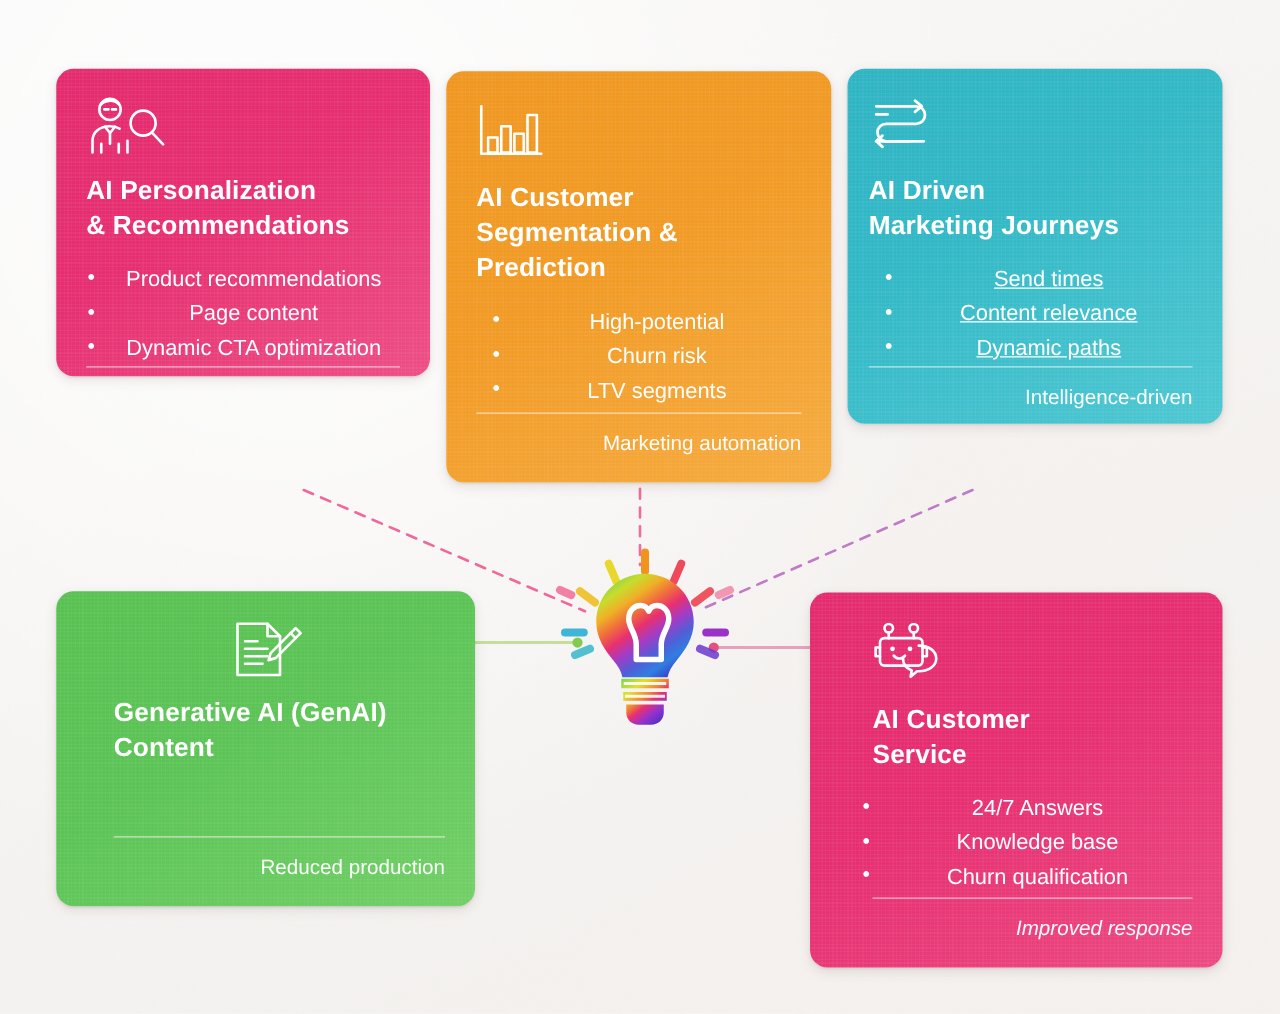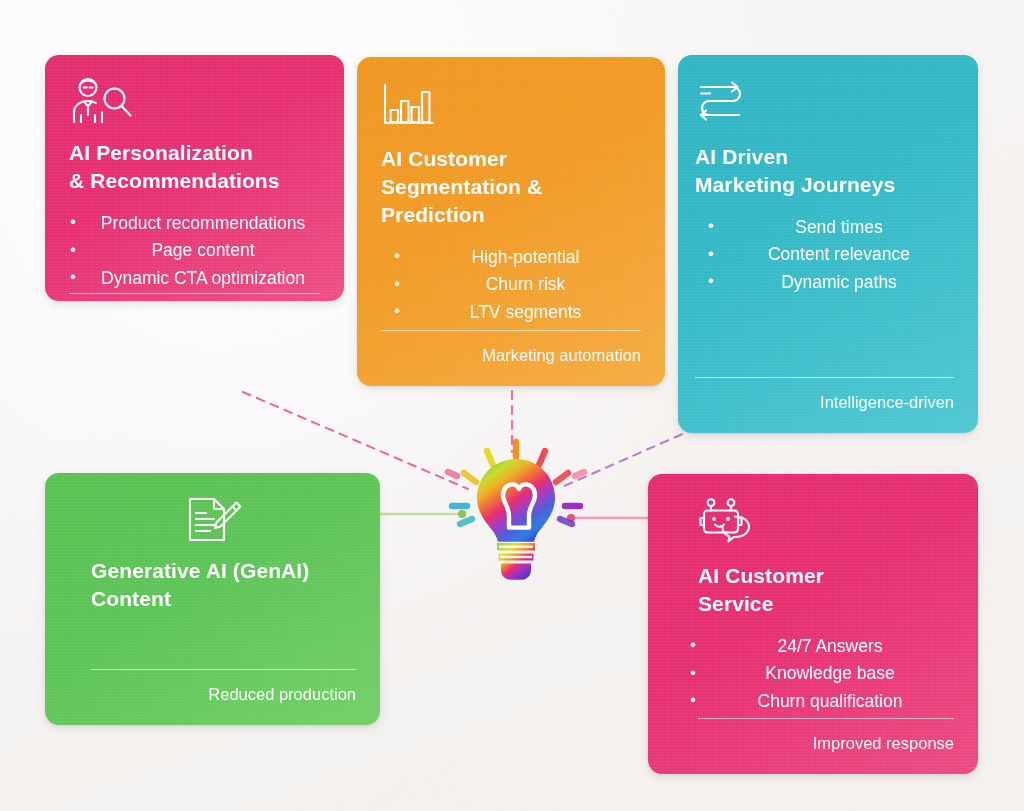--- a/index.html
+++ b/index.html
@@ -62,21 +62,21 @@
       repeating-linear-gradient(0deg, rgba(255,255,255,0.045) 0px, rgba(255,255,255,0.045) 1px, rgba(0,0,0,0) 1px, rgba(0,0,0,0) 3px),
       repeating-linear-gradient(90deg, rgba(255,255,255,0.04) 0px, rgba(255,255,255,0.04) 1px, rgba(0,0,0,0) 1px, rgba(0,0,0,0) 3px);
     pointer-events: none;
   }
 
   .card > * { position: relative; z-index: 2; }
 
   
   #card-personalization { left: 45px;  top: 55px;  width: 299px; height: 246px; }
   #card-segmentation    { left: 357px; top: 57px;  width: 308px; height: 329px; }
-  #card-journeys        { left: 678px; top: 55px;  width: 300px; height: 378px; padding-left: 17px; }
+  #card-journeys        { left: 678px; top: 55px;  width: 300px; height: 284px; padding-left: 17px; }
   #card-genai           { left: 45px;  top: 473px; width: 335px; height: 252px; }
   #card-service         { left: 648px; top: 474px; width: 330px; height: 300px; }
 
   .card-icon {
     height: 52px;
     margin-bottom: 14px;
     display: flex;
     align-items: center;
   }
   .card-icon svg { display: block; }
@@ -127,27 +127,27 @@
     margin-bottom: 15px;
   }
   .card-caption {
     font-size: 16.5px;
     line-height: 1.2;
     color: rgba(255,255,255,0.97);
   }
 
   
   #card-segmentation .card-bullets { padding-left: 12px; }
-  #card-journeys .card-bullets     { padding-left: 12px; }
+  #card-journeys .card-bullets     { padding-left: 12px; text-decoration: underline; }
   #card-genai .card-bullets        { padding-left: 5px; }
   #card-service .card-bullets      { padding-left: 17px; }
   #card-genai .card-title          { padding-left: 22px; }
   #card-genai .card-footer         { padding-left: 22px; }
   #card-service .card-title        { padding-left: 26px; }
-  #card-service .card-footer       { padding-left: 26px; }
+  #card-service .card-footer       { padding-left: 26px; font-style: italic; }
 
   
   #hub {
     position: absolute;
     left: 440px;
     top: 432px;
     width: 152px;
     height: 158px;
   }
   #hub svg { display: block; }

